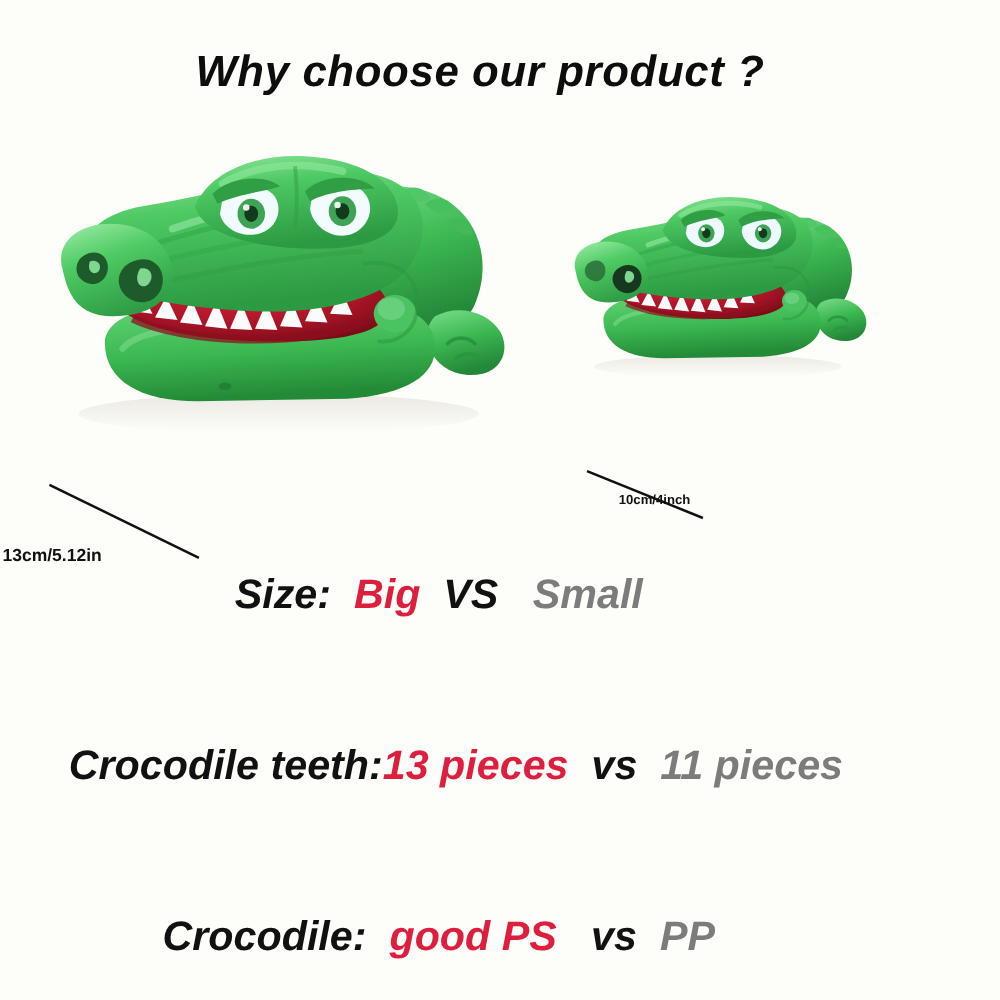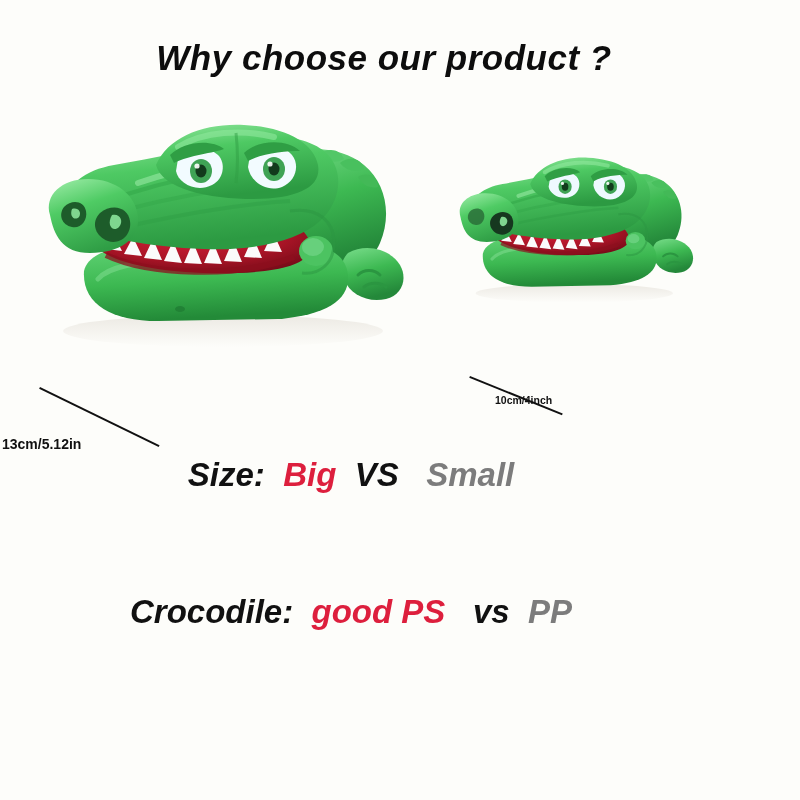--- a/index.html
+++ b/index.html
@@ -298,19 +298,22 @@
     <div class="meas-line" id="meas-line-small"></div>
     <div class="meas-label" id="meas-label-small">10cm/4inch</div>
   </div>
 
   <div class="compare">
 
     <div class="row" id="row-size">
       <span class="k">Size:</span><span class="k">  </span><span class="hi">Big</span><span class="k">  </span><span class="vs">VS</span><span class="k">   </span><span class="lo">Small</span>
     </div>
 
+    <div class="row" id="row-teeth">
+      <span class="k">Crocodile teeth:</span><span class="k"></span><span class="hi">13 pieces</span><span class="k">  </span><span class="vs">vs</span><span class="k">  </span><span class="lo">11 pieces</span>
+    </div>
 
     <div class="row" id="row-material">
       <span class="k">Crocodile:</span><span class="k">  </span><span class="hi">good PS</span><span class="k">   </span><span class="vs">vs</span><span class="k">  </span><span class="lo">PP</span>
     </div>
 
   </div>
 </div>
 
 </body></html>

